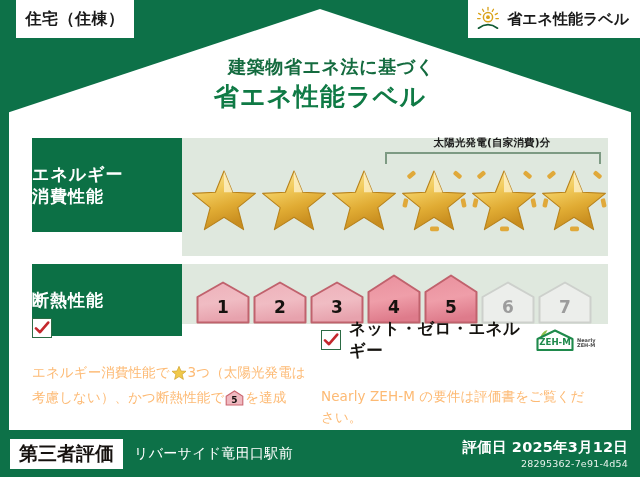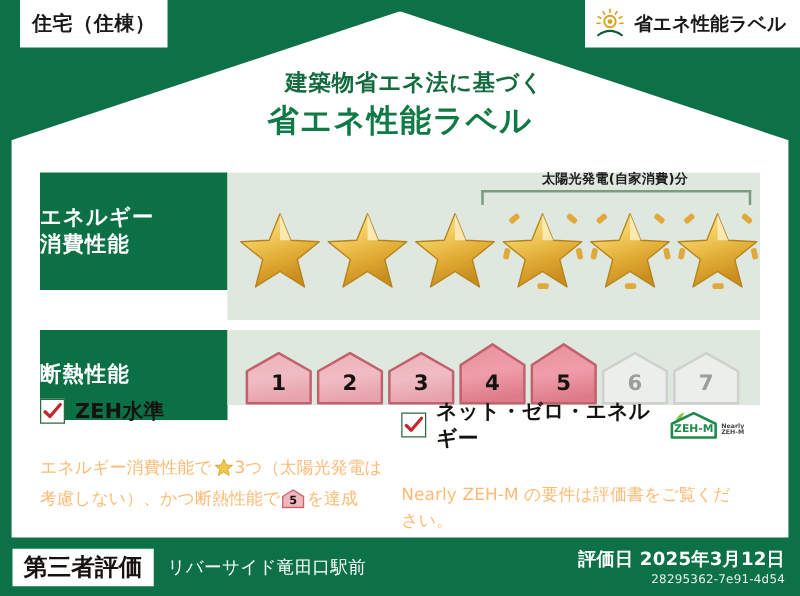--- a/index.html
+++ b/index.html
@@ -416,21 +416,20 @@
 
   <div class="checks">
 
     <div class="check-col">
       <div class="check-head">
         <span class="check-box">
           <svg width="16" height="16" viewBox="0 0 16 16">
             <path d="M2 8.4 L6 12.2 L14.2 2.6" fill="none" stroke="#c4282d" stroke-width="2.6" stroke-linecap="round" stroke-linejoin="round"></path>
           </svg>
         </span>
-        <span class="check-title">ZEH水準</span>
       </div>
       <div class="check-text">
         <span>エネルギー消費性能で</span><span class="inline-ico"><svg width="16" height="16" viewBox="0 0 24 24">
               <polygon points="12,2 15,9 22.5,9.4 16.7,14.2 18.6,21.6 12,17.4 5.4,21.6 7.3,14.2 1.5,9.4 9,9" fill="#f0c94b" stroke="#cf9f27" stroke-width="1"></polygon>
             </svg></span><span>3つ（太陽光発電は考慮しない）、かつ断熱性能で</span><span class="inline-ico"><svg width="19" height="16" viewBox="0 0 19 16">
               <path d="M1.2 6.2 L9.5 1 L17.8 6.2 L17.8 15 L1.2 15 Z" fill="#f0b9c0" stroke="#c9656f" stroke-width="1.1"></path>
               <text x="9.5" y="12.6" font-size="9" font-weight="bold" text-anchor="middle" fill="#16120f" font-family="DejaVu Sans, sans-serif">5</text>
             </svg></span><span>を達成</span>
       </div>
     </div>

